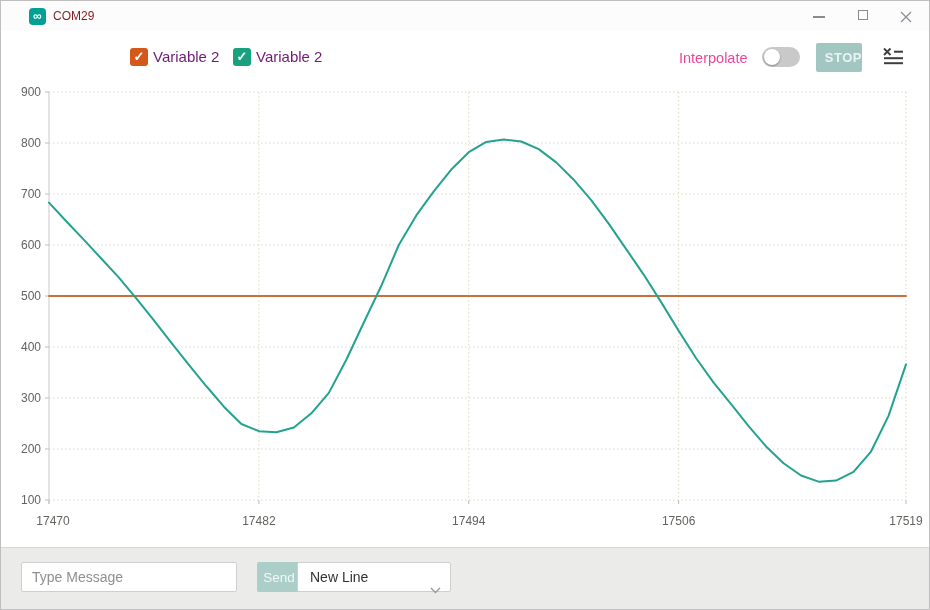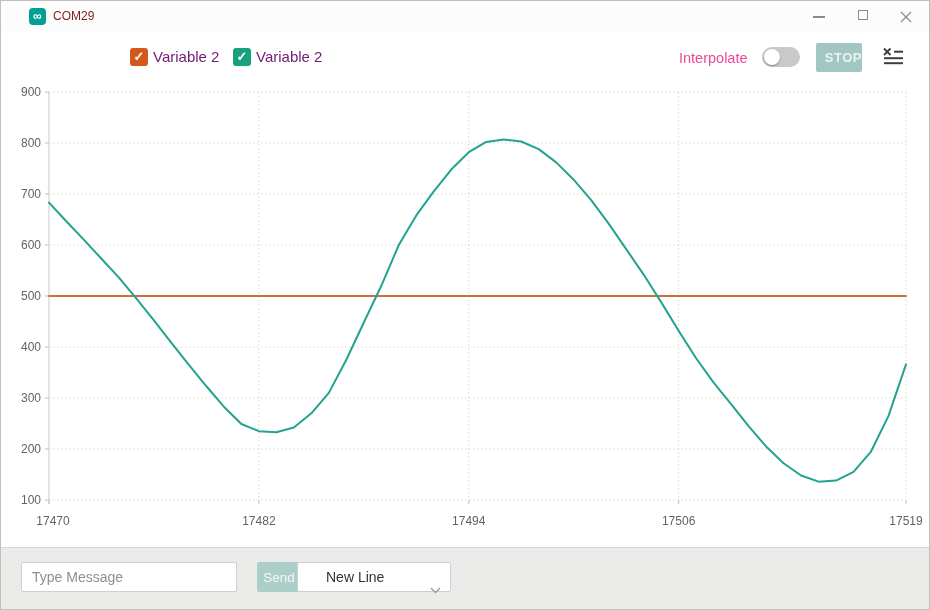--- a/index.html
+++ b/index.html
@@ -63,21 +63,21 @@
   }
   .msg-input::placeholder { color:#8f8f8f; }
   .send-btn {
     position:absolute; left:240px; top:14px; width:44px; height:30px;
     background:#abcec9; color:#f2f8f7; border:none; border-radius:2px;
     font-size:13.5px; font-family:"Liberation Sans", sans-serif;margin-left:16px;
   }
   .select {
     position:absolute; top:14px; height:30px; background:#fff;
     border:1px solid #cfcfcf; border-radius:2px;
-    font-size:14px; color:#333; line-height:28px; padding-left:28px;
+    font-size:14px; color:#333; line-height:28px; padding-left:12px;
   }
   .sel-line { left:296px; width:154px; }
   .sel-baud { left:755px; width:154px; }
   .chev { position:absolute; right:9px; top:12px; }
 </style>
 </head>
 <body>
 
 <div class="window">
 

